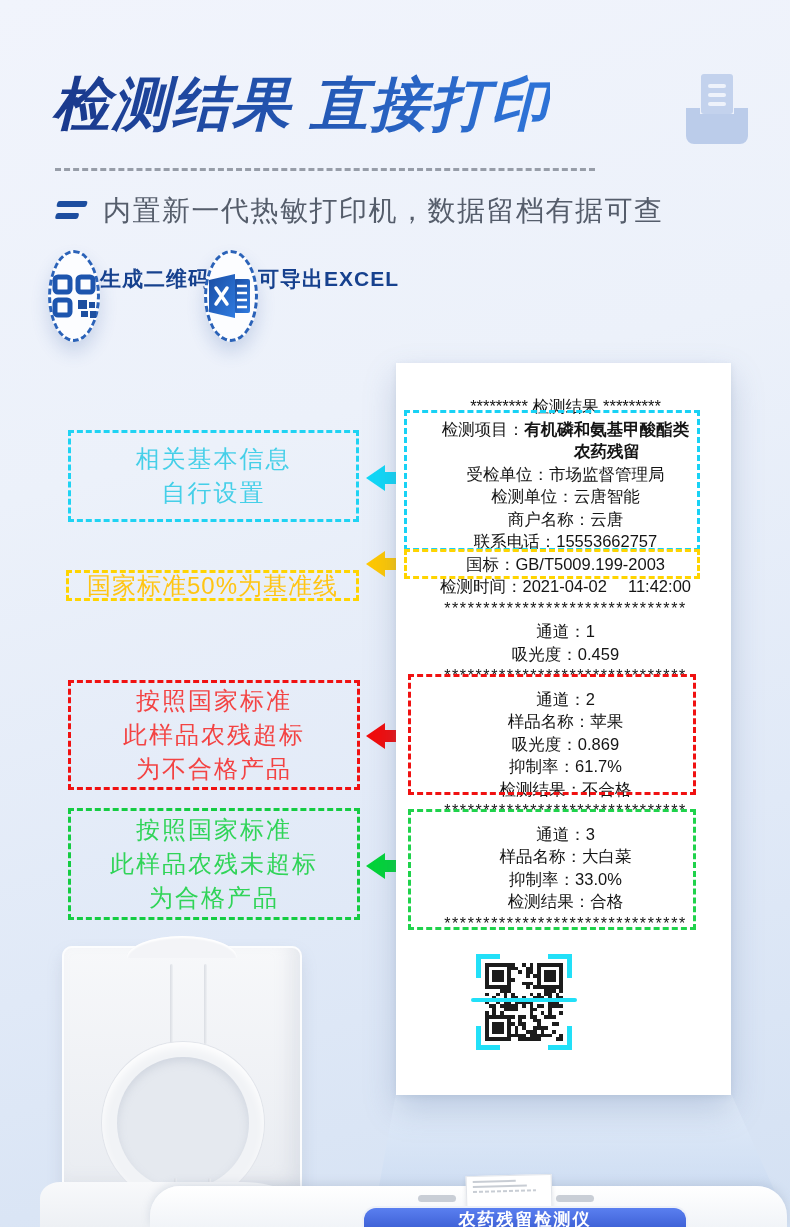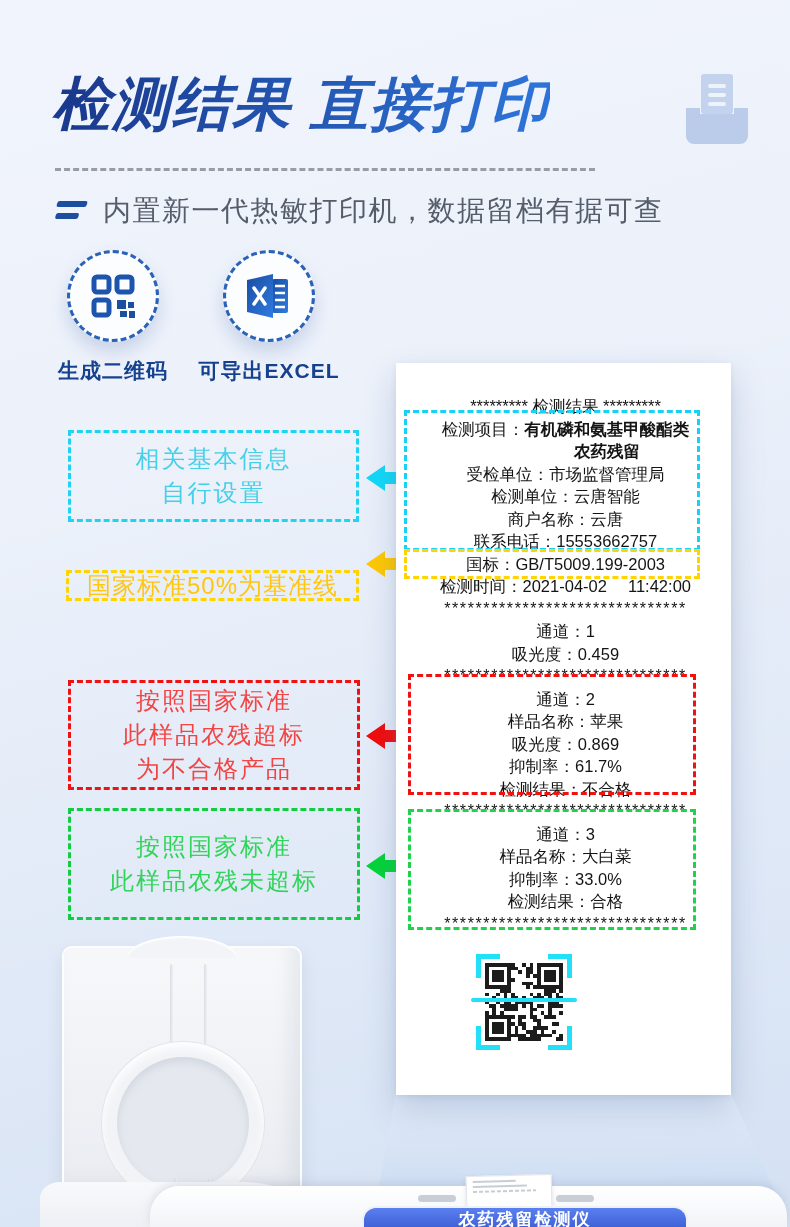--- a/index.html
+++ b/index.html
@@ -19,21 +19,21 @@
   .printer-wm { position:absolute; left:686px; top:74px; width:62px; height:70px; opacity:.85; }
   .divider { position:absolute; left:55px; top:168px; width:540px; border-top:3px dashed #979da8; }
   .subtitle-row { position:absolute; left:55px; top:192px; display:flex; align-items:center; }
   .sub-icon { width:34px; height:26px; position:relative; transform:skewX(-16deg); margin-right:14px; }
   .sub-icon i { position:absolute; display:block; background:#1c4d9f; border-radius:2px; }
   .sub-icon i:nth-child(1){ left:0; top:3px; width:30px; height:6px; }
   .sub-icon i:nth-child(2){ left:2px; top:15px; width:23px; height:6px; }
   .subtitle-text { font-size:28px; color:#555d6b; letter-spacing:1.5px; }
   
   .features { position:absolute; left:48px; top:250px; display:flex; gap:26px; }
-  .feature { width:130px; display:flex; flex-direction:column; align-items:center; }
+  .feature { width:130px; display:flex; }
   .feature-circle {
     width:92px; height:92px; border-radius:50%; border:3px dashed #2a62b8; background:#fcfdff;
     display:flex; align-items:center; justify-content:center;
     box-shadow:0 10px 18px rgba(50,90,165,.20);
   }
   .feature-label { margin-top:15px; font-size:21px; font-weight:bold; color:#16418e; letter-spacing:1px; white-space:nowrap; }
   
   .ann { position:absolute; display:flex; flex-direction:column; align-items:center; justify-content:center; text-align:center; }
   .ann-cyan   { left:68px; top:430px; width:291px; height:92px;  border:3px dashed #1fd3f3; color:#45cfe8; font-size:24px; line-height:34px; letter-spacing:2px; }
   .ann-yellow { left:66px; top:570px; width:293px; height:31px;  border:3px dashed #ffd400; color:#ffc513; font-size:24px; letter-spacing:1px; }
@@ -181,20 +181,21 @@
     <div>国家标准50%为基准线</div>
   </div>
   <div class="ann ann-red">
     <div>按照国家标准</div>
     <div>此样品农残超标</div>
     <div>为不合格产品</div>
   </div>
   <div class="ann ann-green">
     <div>按照国家标准</div>
     <div>此样品农残未超标</div>
+    <div>为合格产品</div>
   </div>
   <div class="arrow arrow-cyan">
       <span class="head"></span>
       <span class="tail"></span>
     </div>
   <div class="arrow arrow-yellow">
       <span class="head"></span>
       <span class="tail"></span>
     </div>
   <div class="arrow arrow-red">

